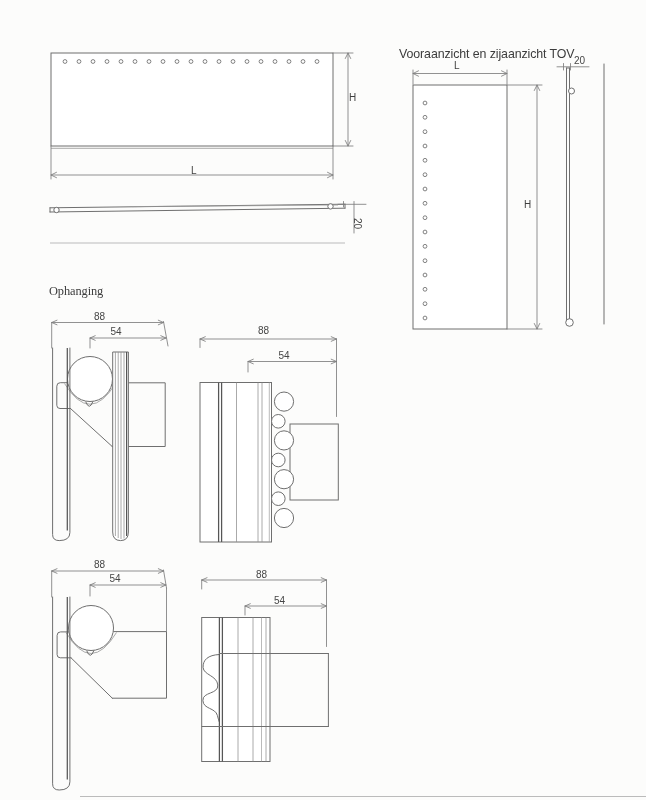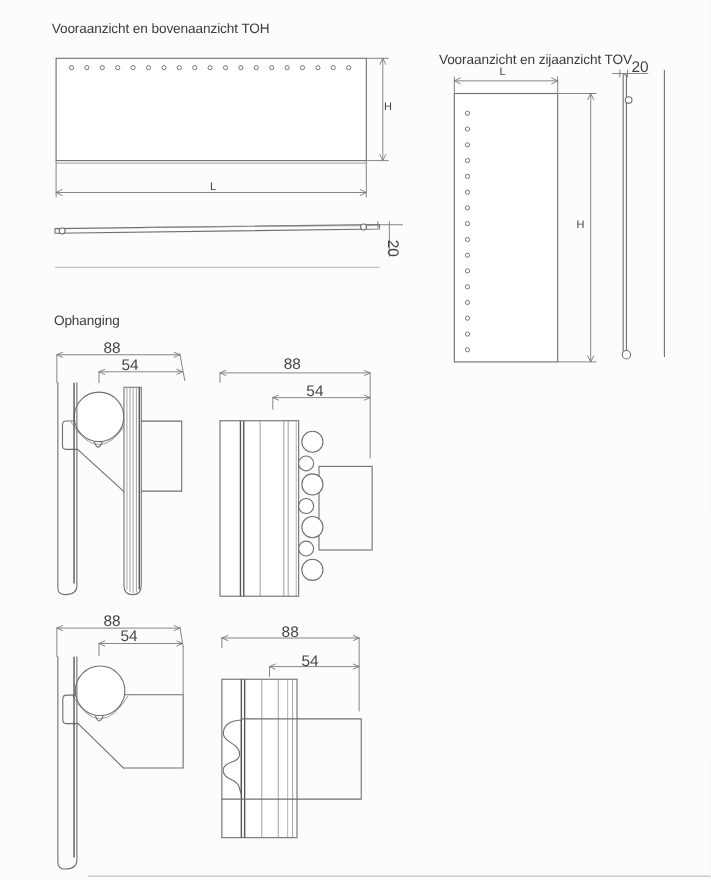--- a/index.html
+++ b/index.html
@@ -1,21 +1,21 @@
 <!DOCTYPE html>
 <html><head>
 <meta charset="utf-8">
 <style>
   html,body{margin:0;padding:0;}
   body{font-family:"Liberation Sans", sans-serif; background:#e8e8e8;}
   #page{position:relative; width:646px; height:800px; background:#fcfcfb; overflow:hidden; margin:0;}
   #page svg{position:absolute; left:0; top:0;}
   .lbl{position:absolute; color:#3f3f3f; font-size:10px; line-height:11px; white-space:nowrap;}
   .title{position:absolute; color:#3c3c3c; font-size:12.4px; line-height:14px; letter-spacing:-0.1px; white-space:nowrap;}
-  .dimnum{font-size:14px; color:#454545;}
+  .dimnum{font-size:10px; color:#454545;}
   .rot90{transform:rotate(90deg); transform-origin:0 0;}
   
   .ln{stroke:#6f6f6f; stroke-width:1; fill:none; stroke-linecap:round;}
   .lnw{stroke:#6f6f6f; stroke-width:1; fill:#ffffff;}
   .dim{stroke:#7d7d7d; stroke-width:.85; fill:none; stroke-linecap:round;}
   .thin{stroke:#8d8d8d; stroke-width:.75; fill:none;}
   .xthin{stroke:#9c9c9c; stroke-width:.7; fill:none;}
   .dark{stroke:#565656; stroke-width:1.25; fill:none;}
   .faint{stroke:#b3b3b3; stroke-width:.9; fill:none;}
   .hole{fill:#fff; stroke:#747474; stroke-width:.9;}
@@ -176,23 +176,22 @@
       <path class="ln" d="M219.4,653.5 H328.4 M328.4,653.5 V726.5 M202,726.5 H328.4"></path>
       <g>
         <path class="dim" d="M201.7,589 V580 M201.7,580 H326.5 M326.5,580 V646.5 M245,615 V606 M245,606 H326.5"></path>
         <path class="dim" d="M207,577.7 L201.7,580 L207,582.3 M321.2,577.7 L326.5,580 L321.2,582.3 M250.3,603.7 L245,606 L250.3,608.3 M321.2,603.7 L326.5,606 L321.2,608.3"></path>
       </g>
     </g>
 
     <path class="faint" d="M80,796.5 H646"></path>
   </svg>
 
-  <span class="title" style="left:47px; top:19px;">Vooraanzicht en bovenaanzicht TOH</span>
   <span class="title" style="left:399px; top:19px;margin-top:28px;">Vooraanzicht en zijaanzicht TOV</span>
-  <span class="title" style="left:49px; top:284px;">Ophanging</span>
+  <span class="title" style="left:49px; top:284px;font-family:Liberation Serif, serif;">Ophanging</span>
 
   <span class="lbl" style="left:349px; top:91.5px; font-weight:500;">H</span>
   <span class="lbl" style="left:191px; top:164.5px;">L</span>
   <span class="lbl dimnum rot90" style="left:363px; top:218px;">20</span>
 
   <span class="lbl" style="left:454px; top:59.5px;">L</span>
   <span class="lbl" style="left:524px; top:198.5px; font-weight:500;">H</span>
   <span class="lbl dimnum" style="left:574px; top:54.5px;">20</span>
 
   <span class="lbl dimnum" style="left:94px; top:310.5px;">88</span>

